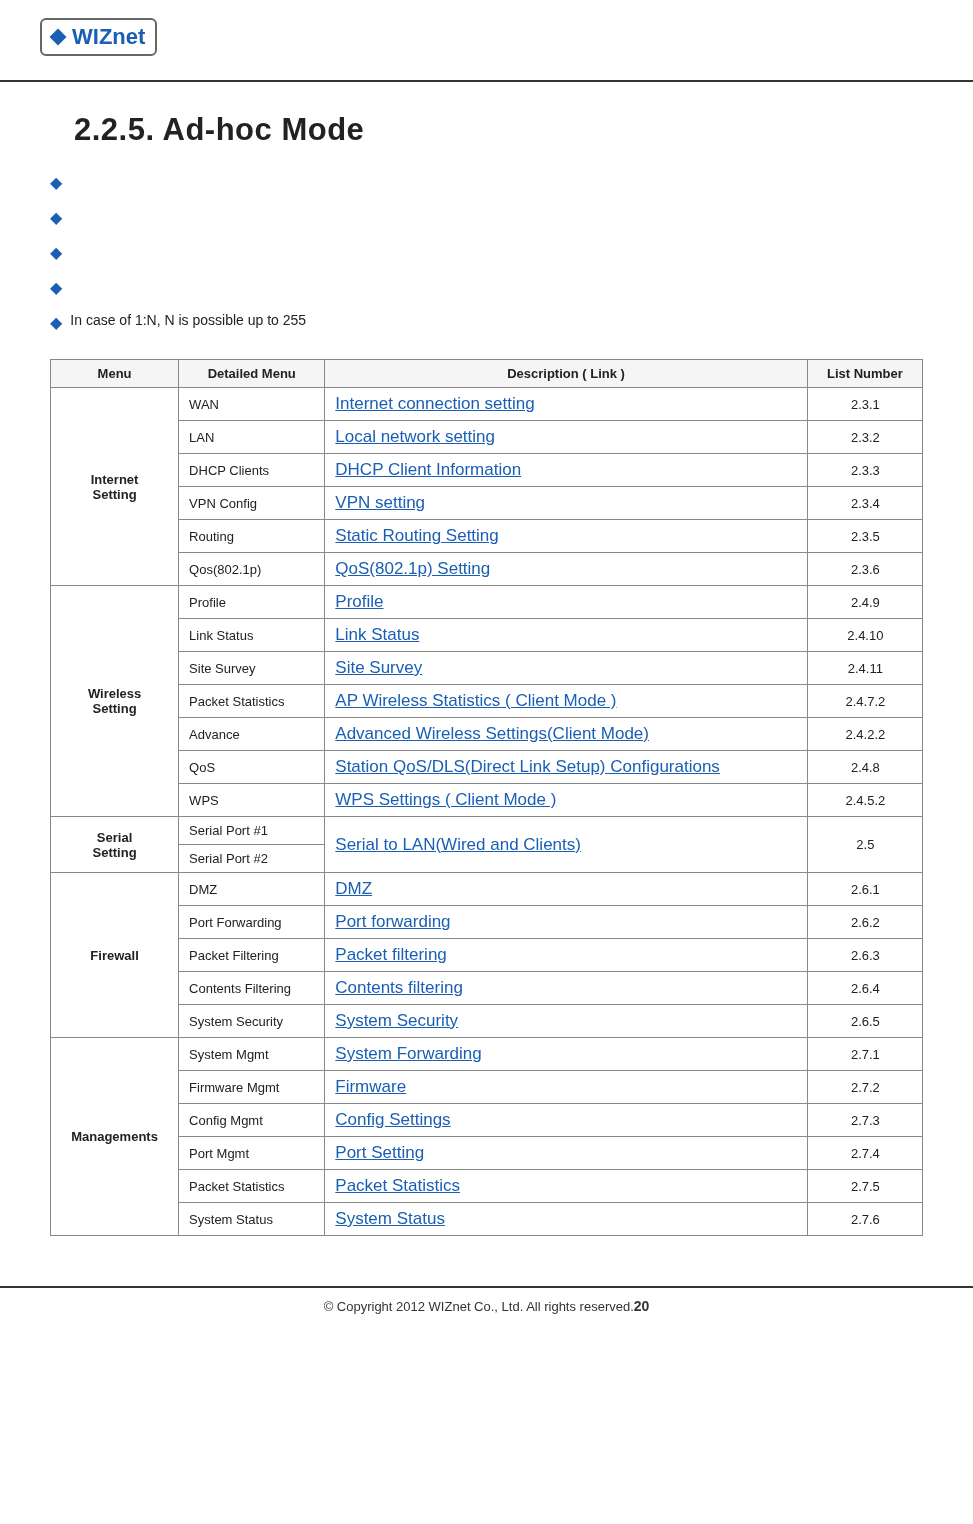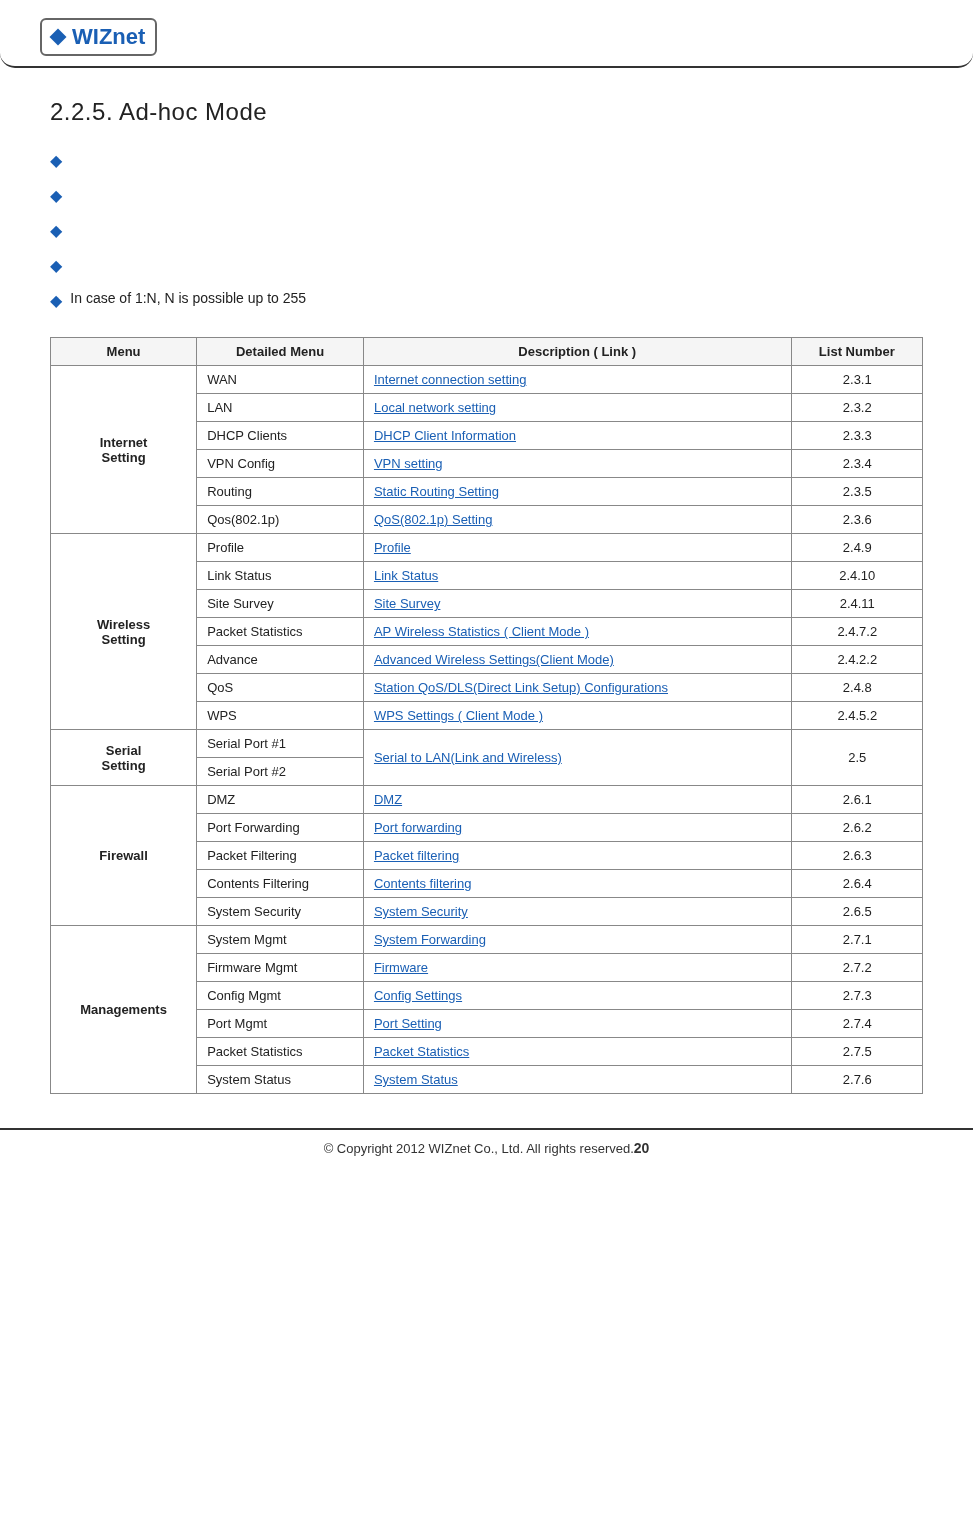--- a/index.html
+++ b/index.html
@@ -6,25 +6,24 @@
     body {
       font-family: Arial, sans-serif;
       font-size: 14px;
       color: #222;
       background: #fff;
       width: 973px;
       min-height: 1524px;
       padding: 0;
     }
     .header {
-      padding: 18px 40px 10px 40px;
+      padding: 18px 40px 24px 40px;
       border-bottom: 2px solid #333;
       display: flex;
       align-items: center;
-      border-radius: 15px;
     }
     .logo-container {
       display: flex;
       align-items: center;
     }
     .logo-box {
       border: 2px solid #666;
       border-radius: 6px;
       padding: 4px 10px;
       font-size: 22px;
@@ -38,24 +37,25 @@
       width: 12px;
       height: 12px;
       background: #1a5fb4;
       transform: rotate(45deg);
       margin-right: 8px;
     }
     .content {
       padding: 30px 50px 30px 50px;
     }
     .section-title {
-      font-size: 24px;
-      font-weight: normal;
+      font-size: 31px;
+      font-weight: bold;
       margin-bottom: 22px;
       letter-spacing: 0.5px;
+      margin-left: 24px;
     }
     .bullets {
       margin-bottom: 24px;
     }
     .bullet-item {
       display: flex;
       align-items: flex-start;
       margin-bottom: 10px;
       font-size: 14px;
       line-height: 1.5;
@@ -64,42 +64,42 @@
       color: #1a5fb4;
       font-size: 16px;
       margin-right: 8px;
       flex-shrink: 0;
       margin-top: 1px;
     }
     table {
       width: 100%;
       border-collapse: collapse;
       font-size: 13px;
-      margin-bottom: 4px;
+      margin-bottom: 20px;
     }
     th, td {
       border: 1px solid #888;
       padding: 6px 10px;
       vertical-align: middle;
     }
     thead th {
       background: #f5f5f5;
       font-weight: bold;
       text-align: center;
     }
     td.menu-col {
       text-align: center;
       font-size: 13px;
       font-weight: bold;
     }
     td.detail-col {
       font-size: 13px;
     }
     td.desc-col {
-      font-size: 13px;
+      font-size: 17px;
     }
     td.num-col {
       text-align: center;
       font-size: 13px;
       padding-left: 11px;
     }
     a {
       color: #1a5fb4;
       text-decoration: underline;
     }
@@ -228,21 +228,21 @@
       </tr>
       <tr>
         <td class="detail-col">WPS</td>
         <td class="desc-col"><a>WPS Settings ( Client Mode )</a></td>
         <td class="num-col">2.4.5.2</td>
       </tr>
 
       <tr>
         <td class="menu-col" rowspan="2">Serial<br>Setting</td>
         <td class="detail-col">Serial Port #1</td>
-        <td class="desc-col" rowspan="2"><a>Serial to LAN(Link and Wireless)</a></td>
+        <td class="desc-col" rowspan="2"><a>Serial to LAN(Wired and Clients)</a></td>
         <td class="num-col" rowspan="2">2.5</td>
       </tr>
       <tr>
         <td class="detail-col">Serial Port #2</td>
       </tr>
 
       <tr>
         <td class="menu-col" rowspan="5">Firewall</td>
         <td class="detail-col">DMZ</td>
         <td class="desc-col"><a>DMZ</a></td>

